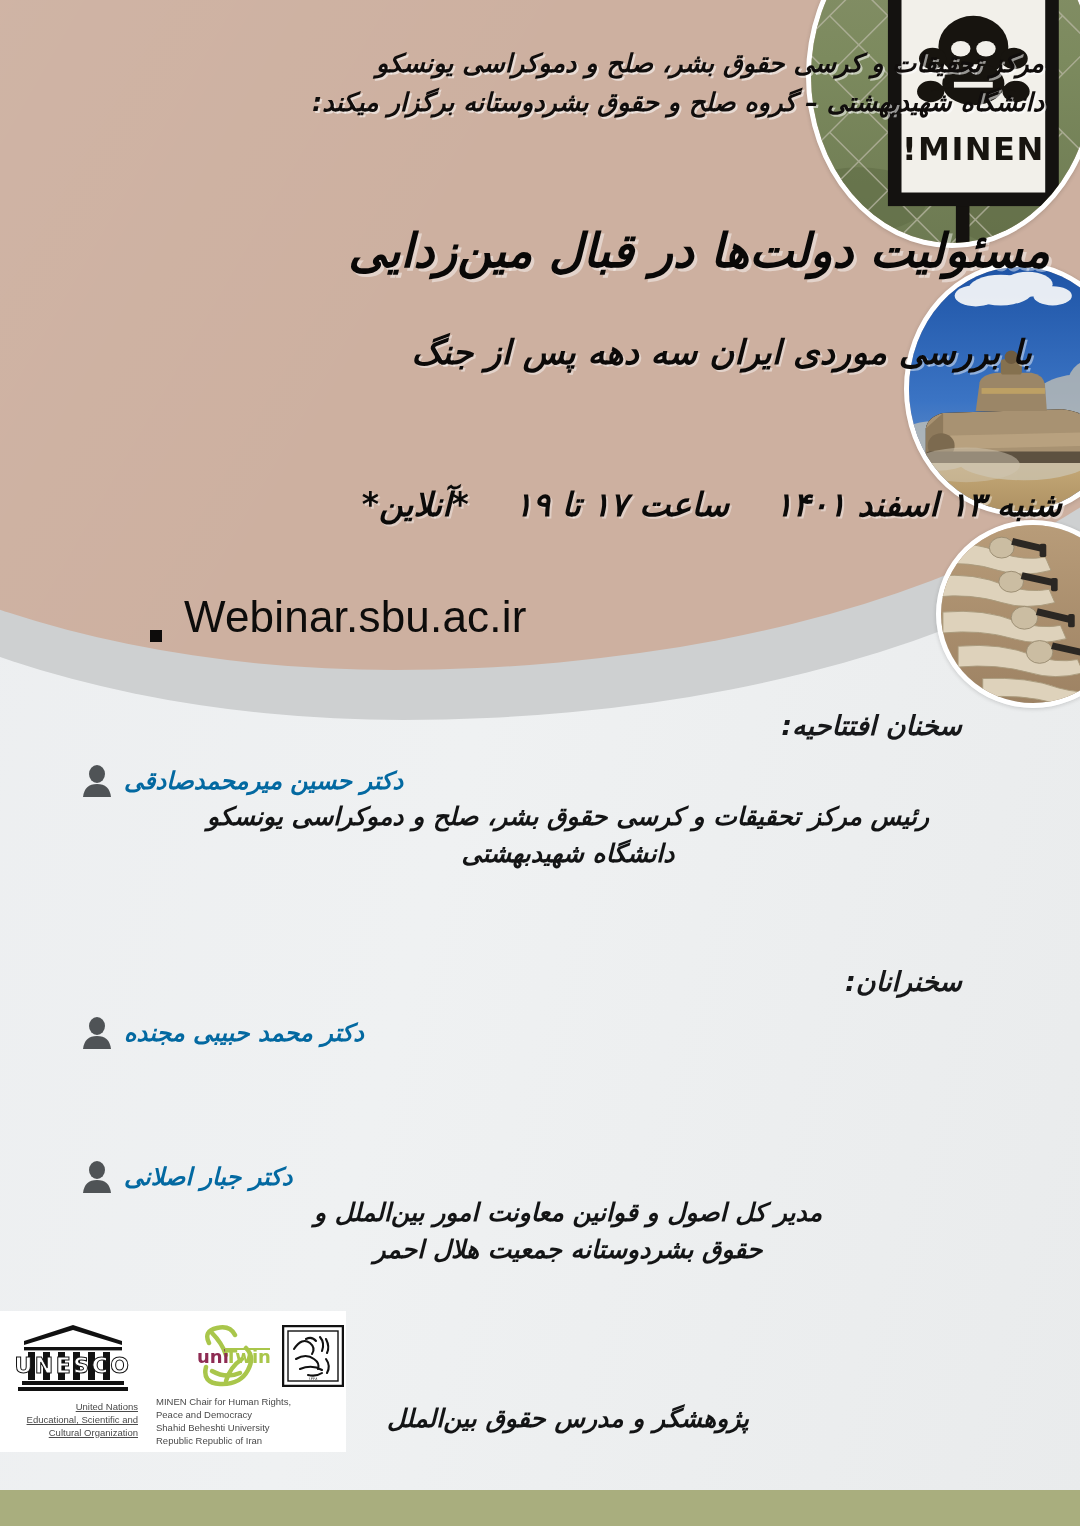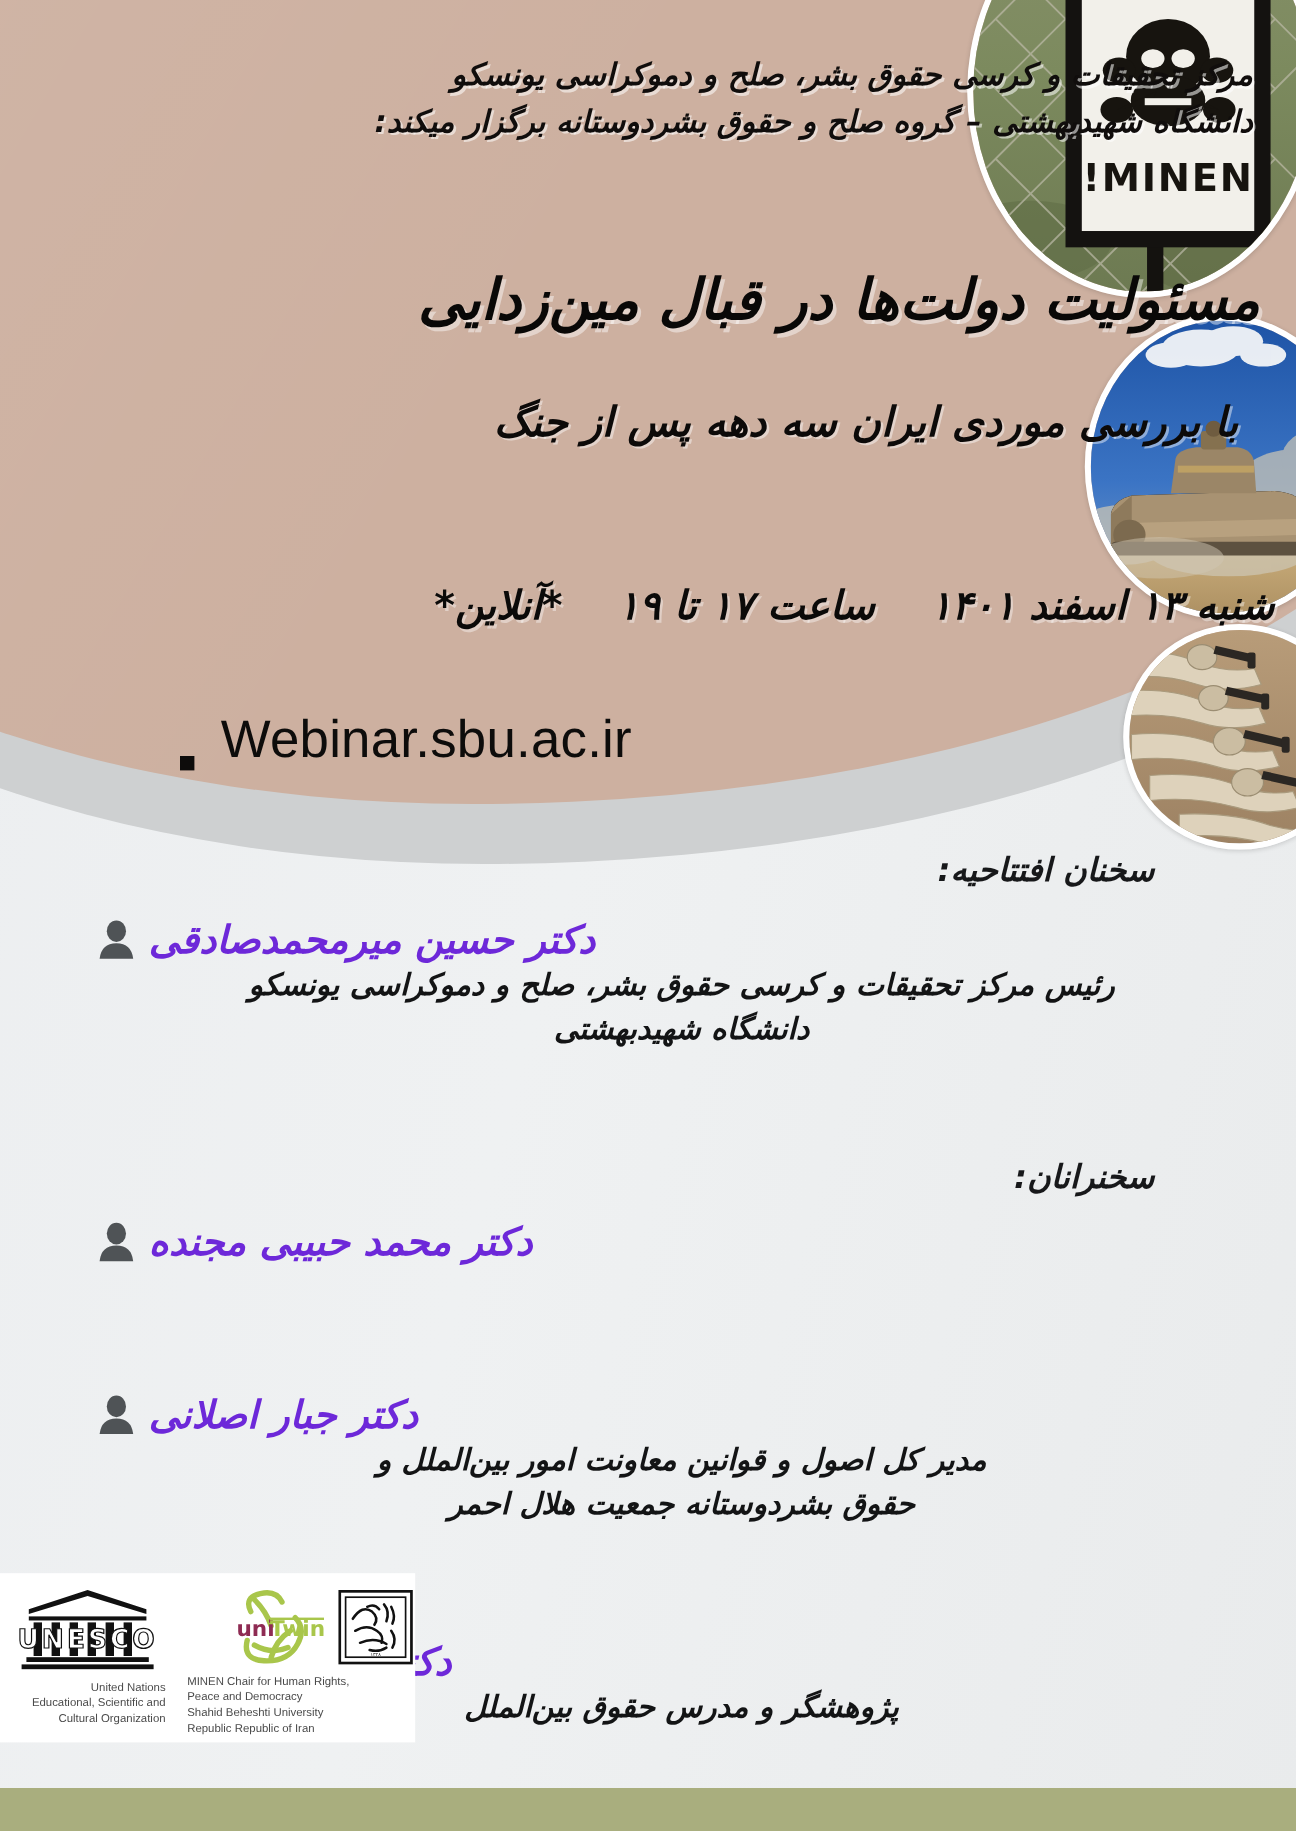--- a/index.html
+++ b/index.html
@@ -128,21 +128,21 @@
 
   .person{
     position:absolute; right:0; width:1000px; padding-right:24px;
   }
   .person .row-name{
     display:flex; flex-direction:row-reverse; align-items:center;
     justify-content:flex-start; gap:10px;
     padding-right:94px;
   }
   .person .name{
-    font-size:32px; font-weight:bold; font-style:italic; color:#6d28d9;
+    font-size:24px; font-weight:bold; font-style:italic; color:#0369a1;
     white-space:nowrap;
   }
   .person .aff{
     font-size:25px; font-weight:bold; font-style:italic; color:#131415;
     line-height:1.48; padding-right:24px; padding-left:24px;
     text-align:center;
   }
   .person .aff div{ white-space:nowrap; }
 
   .p-icon{ width:34px; height:34px; flex:0 0 auto; }
@@ -164,21 +164,21 @@
     background:#ffffff;
     display:flex; flex-direction:row; align-items:flex-start;
     direction:ltr;
     padding:12px 6px 0 8px;
   }
   .logo-left{ width:148px; text-align:right; padding-right:4px; }
   .logo-unesco{ width:130px; height:72px; margin-left:auto; }
   .logo-cap{
     font-size:9.5px; line-height:1.35; color:#4a4a4a;
     font-family:"Liberation Sans",sans-serif;
-    margin-top:6px; text-align:right;
+    margin-top:6px; text-align:right;text-decoration:underline;
   }
   .dotted-sep{
     width:4px; align-self:stretch; margin:2px 8px 0 6px;
     background-image:radial-gradient(#3c3c3c 1.3px, transparent 1.6px);
     background-size:4px 11px;
     background-repeat:repeat-y;
   }
   .logo-right{ flex:1; }
   .logo-right-top{ display:flex; align-items:flex-start; gap:8px;margin-left:36px; }
   .logo-unitwin{ width:82px; height:66px; }

